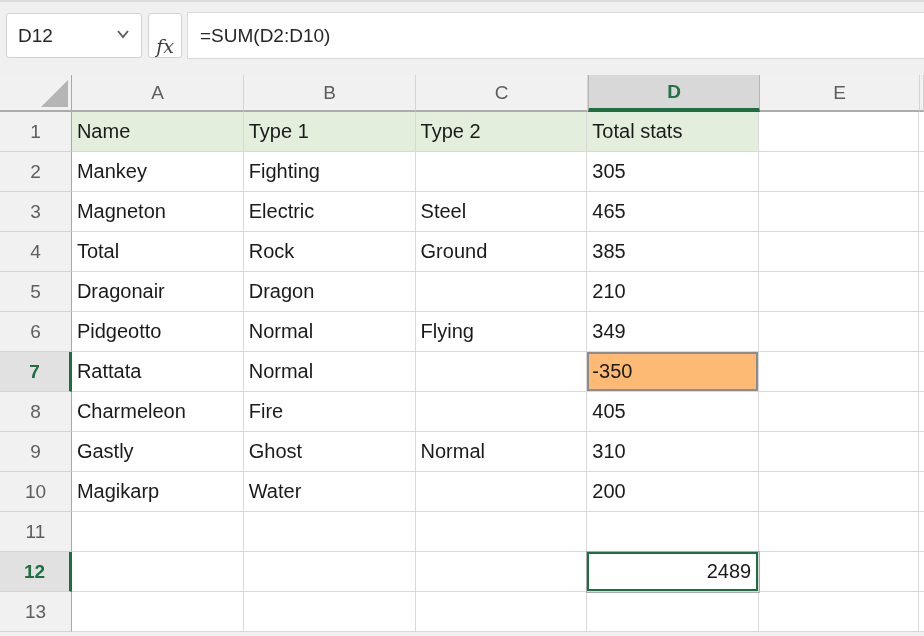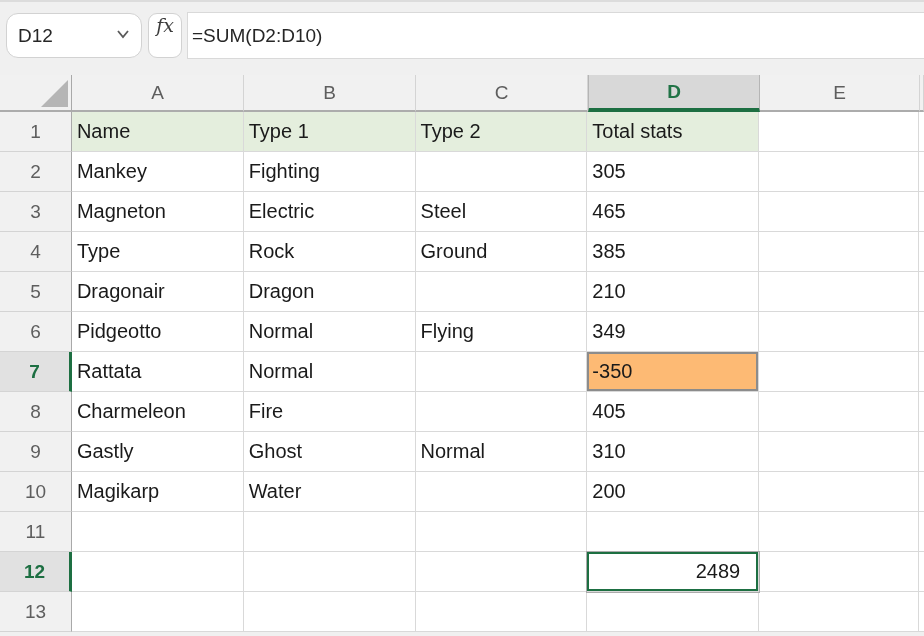--- a/index.html
+++ b/index.html
@@ -10,40 +10,40 @@
     color:#1a1a1a;
     position:relative;
   }
   
   .toolbar {
     position:absolute; top:0; left:0; width:924px; height:75px;
     background:#f0f0f0; border-top:2px solid #dcdcdc;
   }
   .name-box {
     position:absolute; left:6px; top:11px; width:136px; height:45px;
-    background:#ffffff; border:1px solid #d2d2d2; border-radius:12px;
+    background:#ffffff; border:1px solid #d2d2d2; border-radius:3px;
     font-size:19px; color:#262626; padding:0 28px 0 11px;
     font-family:inherit; outline:none;
   }
   .name-chevron {
     position:absolute; left:116px; top:27px; width:14px; height:10px;
   }
   .fx-box {
     position:absolute; left:148px; top:11px; width:34px; height:45px;
-    background:#ffffff; border:1px solid #d2d2d2; border-radius:9px;
-    display:flex; align-items:flex-start; justify-content:center;
+    background:#ffffff; border:1px solid #d2d2d2; border-radius:3px;
+    display:flex; align-items:flex-end; justify-content:center;
   }
   .fx-glyph {
     font-family:"DejaVu Serif","Liberation Serif",serif;
     font-style:italic; font-size:19px; color:#3c3c3c;
   }
   .formula-bar {
     position:absolute; left:187px; top:10px; width:737px; height:47px;
     background:#ffffff; border:1px solid #d9d9d9; border-right:none;
-    font-size:19px; color:#262626; padding:0 8px 0 4px;
+    font-size:19px; color:#262626; padding:0 8px 0 12px;
     font-family:inherit; outline:none;
   }
   
   .sheet { position:absolute; top:75px; left:0; width:924px; }
   .hrow, .row { display:flex; }
   .hrow { height:37px; }
   .row  { height:40px; }
   .w-rh{width:72px;} .w-a{width:172px;} .w-b{width:172px;} .w-c{width:172px;}
   .w-d{width:172px;} .w-e{width:160px;} .w-f{width:4px;}
   .colhead {
@@ -72,21 +72,21 @@
   }
   .cell {
     background:#ffffff; border-right:1px solid #d9d9d9; border-bottom:1px solid #d9d9d9;
     font-size:20px; line-height:38px; padding-left:5px;
     white-space:nowrap; overflow:hidden;
   }
   .cell.green { background:#e4eedd; font-weight:normal; }
   .cell.gray-sel { background:#fdba74; box-shadow:inset 0 0 0 2px #8c8c8c; }
   .cell.active {
     box-shadow:inset 0 0 0 2px #1d6f42, 0 0 0 1px #ababab;
-    text-align:right; padding-right:18px; padding-left:0;
+    text-align:right; padding-right:7px; padding-left:0;
     position:relative; z-index:2;
   }
   .cell.sliver { border-right:none; }
 </style>
 </head>
 <body>
 
 <div class="toolbar">
   <input class="name-box" readonly="" value="D12" style="">
   <svg class="name-chevron" viewBox="0 0 14 10">
@@ -137,21 +137,21 @@
     <div class="cell w-a">Magneton</div>
     <div class="cell w-b">Electric</div>
     <div class="cell w-c">Steel</div>
     <div class="cell w-d">465</div>
     <div class="cell w-e"></div>
     <div class="cell sliver w-f"></div>
   </div>
 
   <div class="row">
     <div class="rowhead w-rh">4</div>
-    <div class="cell w-a">Type</div>
+    <div class="cell w-a">Total</div>
     <div class="cell w-b">Rock</div>
     <div class="cell w-c">Ground</div>
     <div class="cell w-d">385</div>
     <div class="cell w-e"></div>
     <div class="cell sliver w-f"></div>
   </div>
 
   <div class="row">
     <div class="rowhead w-rh">5</div>
     <div class="cell w-a">Dragonair</div>

